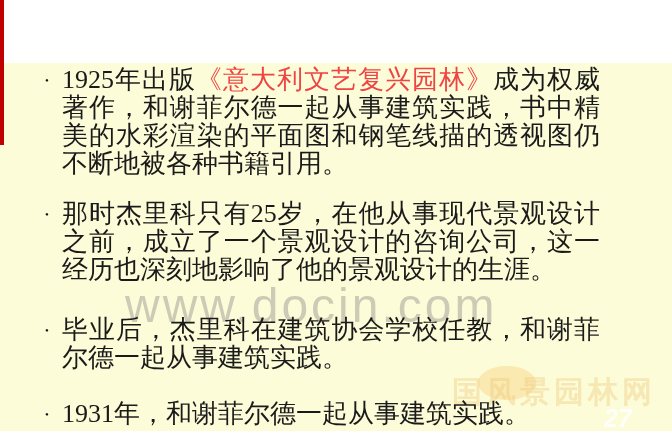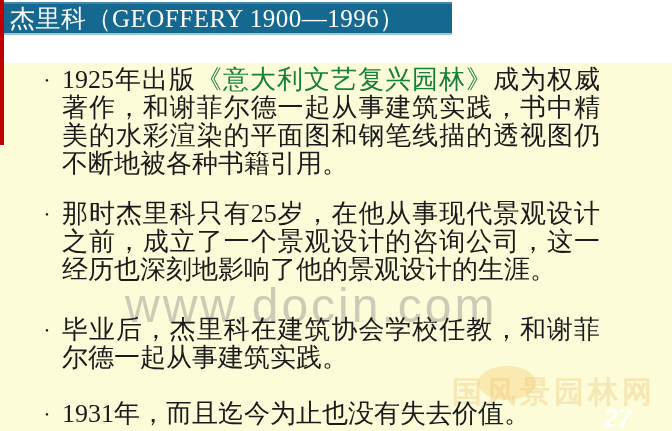--- a/index.html
+++ b/index.html
@@ -17,21 +17,21 @@
   .bullets{list-style:none;margin:0;padding:0;}
   .bullet{
     position:relative;padding-left:20px;color:#1A1A1A;
     font-family:"Liberation Serif",serif;font-size:26px;line-height:28px;
     text-align:justify;
   }
   .bullet .dot{position:absolute;left:3px;top:9px;font-size:11px;line-height:11px;color:#111;}
   .b1{margin-bottom:22px;}
   .b2{margin-bottom:32px;}
   .b3{margin-bottom:28px;}
-  .red-text{color:#15803d;}
+  .red-text{color:#ef4444;}
   .wm-center{
     position:absolute;left:125px;top:278px;z-index:1;
     font-family:Liberation Sans, sans-serif;font-size:48px;font-weight:400;
     color:rgba(150,150,145,0.48);letter-spacing:3px;white-space:nowrap;
   }
   .wm-blob{
     position:absolute;left:478px;top:366px;width:58px;height:34px;border-radius:50%;
     background:rgba(245,195,100,0.32);z-index:1;
   }
   .wm-corner{
@@ -47,23 +47,20 @@
 </style>
 </head>
 <body>
 
 <div class="slide">
 
   <div class="cream-bg"></div>
 
   <div class="red-accent"></div>
 
-  <div class="header-bar">
-    <span>杰里科（GEOFFERY 1900—1996）</span>
-  </div>
 
   <div class="wm-center">www.docin.com</div>
   <div class="wm-blob"></div>
   <div class="wm-corner">国风景园林网</div>
 
   <div class="content">
     <ul class="bullets">
       <li class="bullet b1">
         <span class="dot">•</span>
         <span>1925年出版</span><span class="red-text">《意大利文艺复兴园林》</span><span>成为权威著作，和谢菲尔德一起从事建筑实践，书中精美的水彩渲染的平面图和钢笔线描的透视图仍不断地被各种书籍引用。</span>
@@ -71,20 +68,20 @@
       <li class="bullet b2">
         <span class="dot">•</span>
         <span>那时杰里科只有25岁，在他从事现代景观设计之前，成立了一个景观设计的咨询公司，这一经历也深刻地影响了他的景观设计的生涯。</span>
       </li>
       <li class="bullet b3">
         <span class="dot">•</span>
         <span>毕业后，杰里科在建筑协会学校任教，和谢菲尔德一起从事建筑实践。</span>
       </li>
       <li class="bullet b4">
         <span class="dot">•</span>
-        <span>1931年，而且迄今为止也没有失去价值。</span>
+        <span>1931年，和谢菲尔德一起从事建筑实践。</span>
       </li>
     </ul>
   </div>
 
   <div class="page-num">27</div>
 
 </div>
 
 </body></html>

